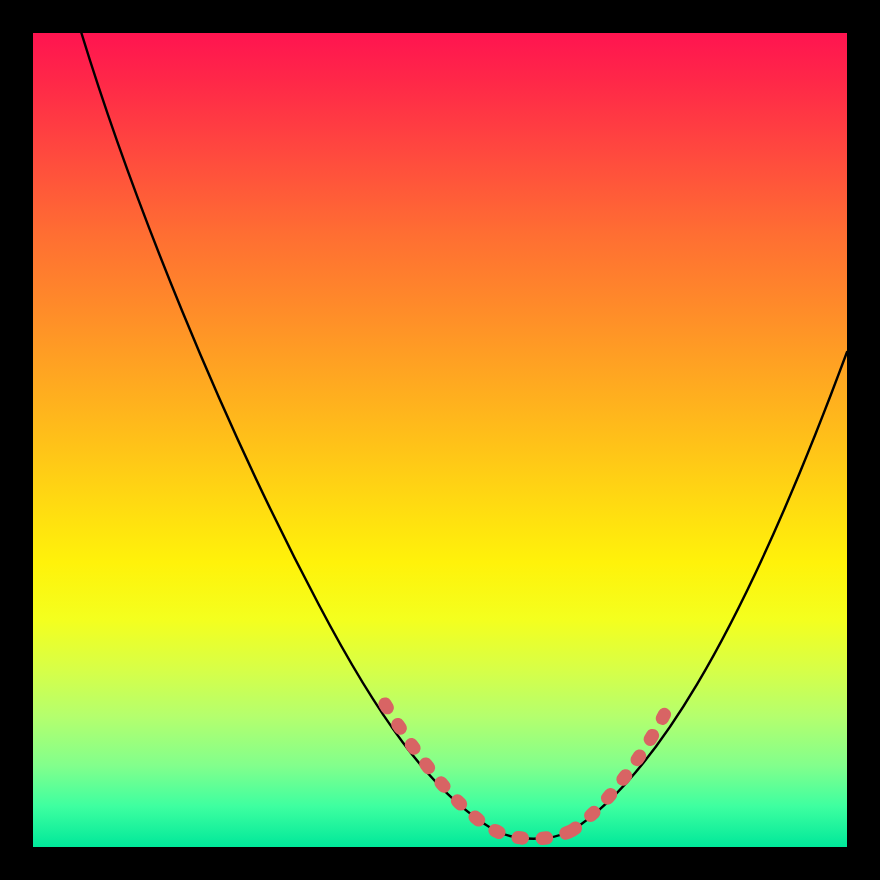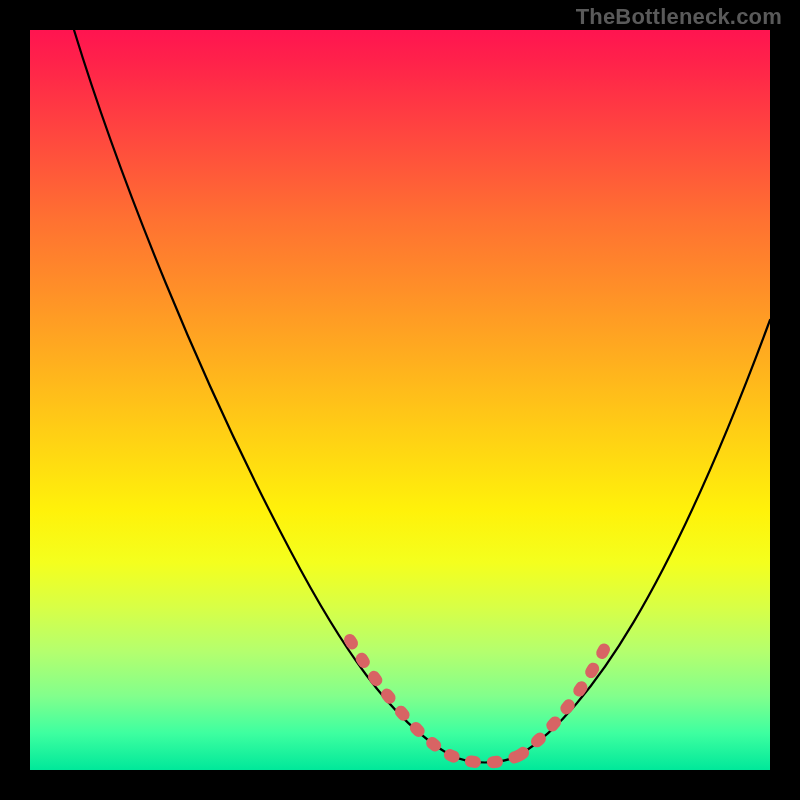--- a/index.html
+++ b/index.html
@@ -73,21 +73,20 @@
     stroke-width: 12;
     stroke-linecap: round;
     stroke-dasharray: 4 18;
   }
 </style>
 </head>
 <body>
 
 <div class="outer-frame">
 
-  <div class="watermark">TheBottleneck.com</div>
 
   <div class="plot-area">
 
     <svg class="curve-svg" viewBox="0 0 740 740" preserveAspectRatio="none">
 
       <path class="curve-black" d="M 44 0
                C 90 150, 170 350, 260 520
                C 310 615, 360 690, 420 725"></path>
 
       <path class="curve-black" d="M 420 725

